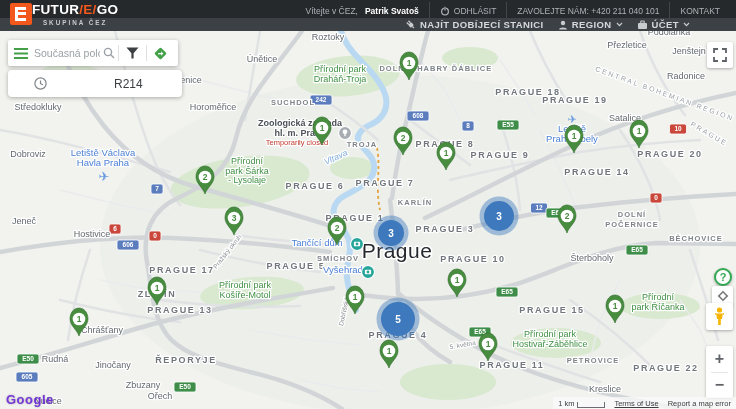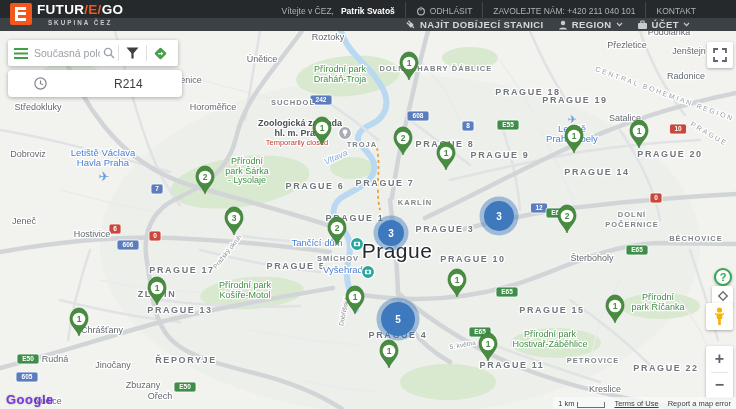--- a/index.html
+++ b/index.html
@@ -28,29 +28,29 @@
   .region{font-size:7px;fill:#9aa0a6;letter-spacing:2px;}
   .roadname{font-size:6.5px;fill:#8e9196;}
   .badge-t{font-size:6.5px;fill:#fff;font-weight:bold;text-anchor:middle;}
   .pin-n{font-size:8.5px;font-weight:bold;text-anchor:middle;}
   .clu-n{font-size:10px;font-weight:bold;fill:#fff;text-anchor:middle;}
   .plane{font-family:"DejaVu Sans",sans-serif;text-anchor:middle;}
 
   
   #hdr{position:absolute;left:0;top:0;width:736px;height:31px;z-index:30;}
   #hdr .row1{position:absolute;left:0;top:0;width:100%;height:22px;background:#26292c;
-      display:flex;align-items:center;justify-content:flex-end;padding-right:40px;box-sizing:border-box;
+      display:flex;align-items:center;justify-content:flex-end;padding-right:16px;box-sizing:border-box;
       color:#aeb2b6;font-size:8.5px;}
   #hdr .row2{position:absolute;left:0;top:18px;width:100%;height:13px;background:#3c4146;
       display:flex;align-items:center;justify-content:flex-end;gap:14px;padding-right:46px;box-sizing:border-box;
       color:#d6d9db;font-size:9.5px;font-weight:bold;letter-spacing:.4px;}
   .h-item{display:flex;align-items:center;gap:4px;white-space:nowrap;}
   .h-sep{width:1px;height:18px;background:#43474b;margin:0 10px;}
   .uname{color:#fff;font-weight:bold;margin-left:3px;}
-  #logo{position:absolute;left:10px;top:3px;display:flex;gap:5px;align-items:flex-start;z-index:31;}
+  #logo{position:absolute;left:10px;top:3px;display:flex;align-items:flex-start;z-index:31;}
   #logo .mark{width:22px;height:22px;background:#f2571c;border-radius:2px;position:relative;}
   #logo .mark:before{content:"";position:absolute;left:5px;top:4px;width:3px;height:14px;background:#fff;border-radius:1px;}
   #logo .mark:after{content:"";position:absolute;left:5px;top:4px;width:11px;height:14px;
       background:linear-gradient(#fff 0 3px,transparent 3px 5.5px,#fff 5.5px 8.5px,transparent 8.5px 11px,#fff 11px 14px);}
   #logo .btxt{line-height:1;}
   #logo .brand{font-size:13.5px;font-weight:bold;color:#fff;letter-spacing:.3px;}
   #logo .brand .e{color:#f2571c;}
   #logo .sub{font-size:6.3px;letter-spacing:2px;color:#c7cbce;text-align:center;margin-top:3px;font-weight:bold;}
 
   

